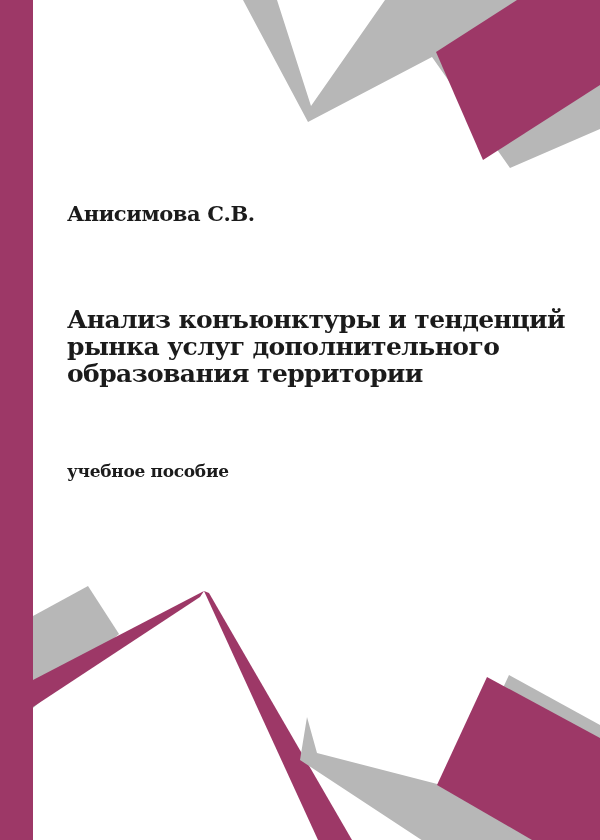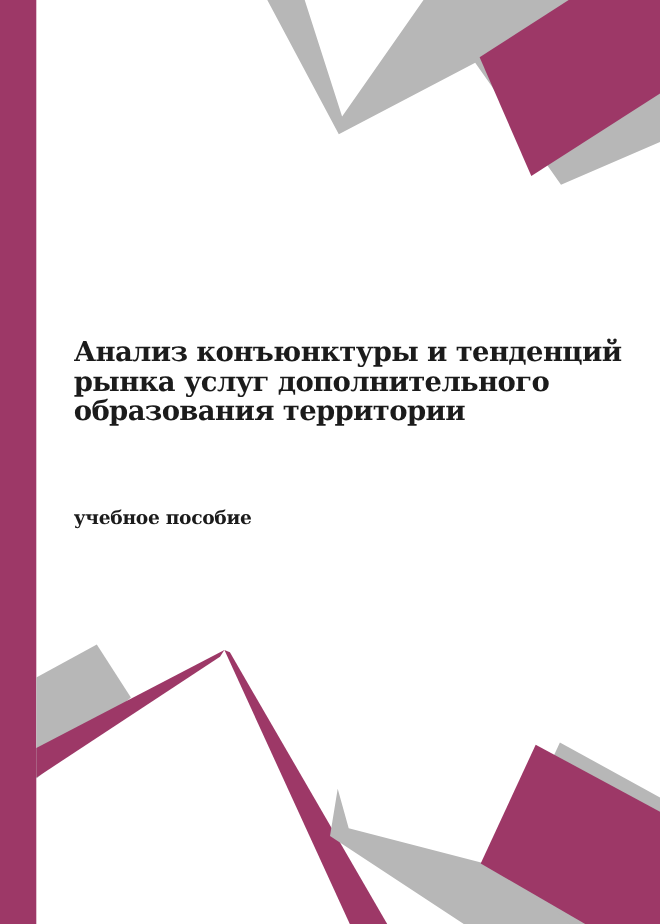--- a/index.html
+++ b/index.html
@@ -75,20 +75,21 @@
 
     <polygon class="magenta" points="204,591 209,593 352,840 318,840"></polygon>
 
     <polygon class="gray" points="307,717 317,753 565,817 590,875 490,885 300,760"></polygon>
 
     <polygon class="gray" points="509,675 622,737 622,880 560,880 459,783"></polygon>
 
     <polygon class="magenta" points="487,677 600,738 600,840 532,840 437,785"></polygon>
   </svg>
 
+  <div class="txt author">Анисимова С.В.</div>
 
   <div class="txt subtitle">учебное пособие</div>
 
   <div class="txt title">
     <div>Анализ конъюнктуры и тенденций</div>
     <div>рынка услуг дополнительного</div>
     <div>образования территории</div>
   </div>
 
 

